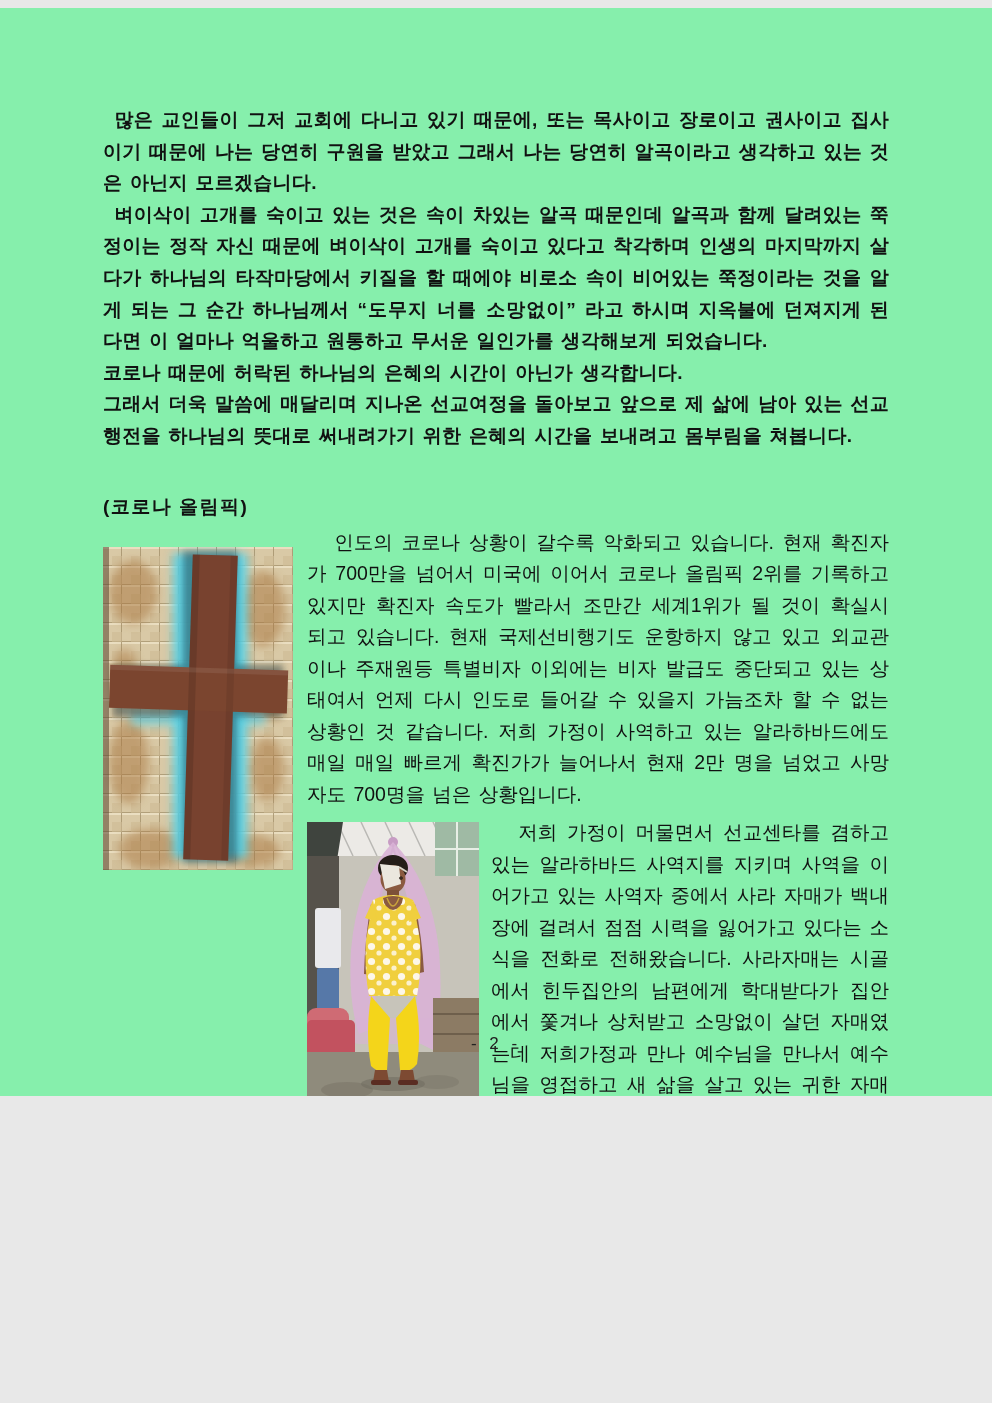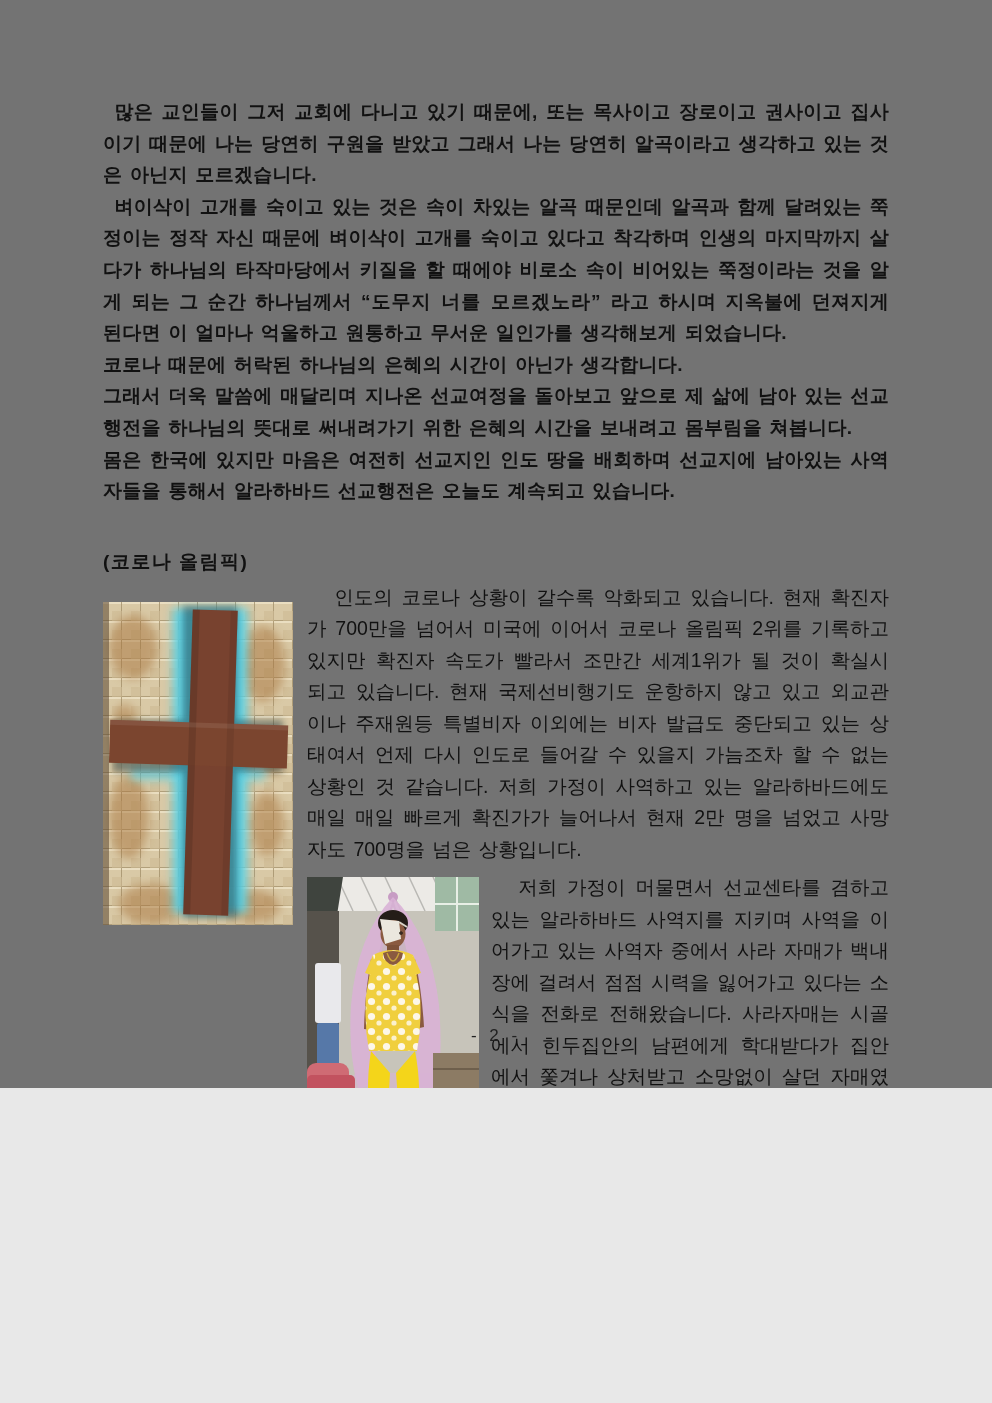--- a/index.html
+++ b/index.html
@@ -1,20 +1,20 @@
 <!DOCTYPE html>
 <html lang="ko"><head>
 <meta charset="utf-8">
 <style>
   html,body { margin:0; padding:0; background:#e8e8e8; }
   .page {
     position:relative;
     width:992px; height:1088px;
-    margin:0 auto;
-    background:#737373;
+    margin:8px auto;
+    background:#86efac;
     color:#111;
     font-family:"Liberation Sans","DejaVu Sans",sans-serif;
     overflow:hidden;
   }
   .content { padding:96px 103px 0 103px; }
 
   
   .intro p {
     margin:0;
     font-size:19px;
@@ -61,24 +61,23 @@
   }
 </style>
 </head>
 <body>
 
 <div class="page">
   <div class="content">
 
     <section class="intro">
       <p class="indent">많은 교인들이 그저 교회에 다니고 있기 때문에, 또는 목사이고 장로이고 권사이고 집사이기 때문에 나는 당연히 구원을 받았고 그래서 나는 당연히 알곡이라고 생각하고 있는 것은 아닌지 모르겠습니다.</p>
-      <p class="indent"><span>벼이삭이 고개를 숙이고 있는 것은 속이 차있는 알곡 때문인데 알곡과 함께 달려있는 쭉정이는 정작 자신 때문에 벼이삭이 고개를 숙이고 있다고 착각하며 인생의 마지막까지 살다가 하나님의 타작마당에서 키질을 할 때에야 비로소 속이 비어있는 쭉정이라는 것을 알게 되는 그 순간 하나님께서 </span><span class="quote-bold">“도무지 너를 모르겠노라”</span><span> 라고 하시며 지옥불에 던져지게 된다면 이 얼마나 억울하고 원통하고 무서운 일인가를 생각해보게 되었습니다.</span></p>
+      <p class="indent"><span>벼이삭이 고개를 숙이고 있는 것은 속이 차있는 알곡 때문인데 알곡과 함께 달려있는 쭉정이는 정작 자신 때문에 벼이삭이 고개를 숙이고 있다고 착각하며 인생의 마지막까지 살다가 하나님의 타작마당에서 키질을 할 때에야 비로소 속이 비어있는 쭉정이라는 것을 알게 되는 그 순간 하나님께서 </span><span class="quote-bold">“도무지 너를 소망없이”</span><span> 라고 하시며 지옥불에 던져지게 된다면 이 얼마나 억울하고 원통하고 무서운 일인가를 생각해보게 되었습니다.</span></p>
       <p>코로나 때문에 허락된 하나님의 은혜의 시간이 아닌가 생각합니다.</p>
       <p>그래서 더욱 말씀에 매달리며 지나온 선교여정을 돌아보고 앞으로 제 삶에 남아 있는 선교행전을 하나님의 뜻대로 써내려가기 위한 은혜의 시간을 보내려고 몸부림을 쳐봅니다.</p>
-      <p>몸은 한국에 있지만 마음은 여전히 선교지인 인도 땅을 배회하며 선교지에 남아있는 사역자들을 통해서 알라하바드 선교행전은 오늘도 계속되고 있습니다.</p>
     </section>
 
     <section>
       <h2 class="section-heading">(코로나 올림픽)</h2>
       <div class="section-body">
 
         <figure class="photo cross-photo">
           <svg width="190" height="323" viewBox="0 0 190 323" aria-label="cross on backlit tile wall">
             <defs>
               <pattern id="tiles" width="19" height="19" patternUnits="userSpaceOnUse">

